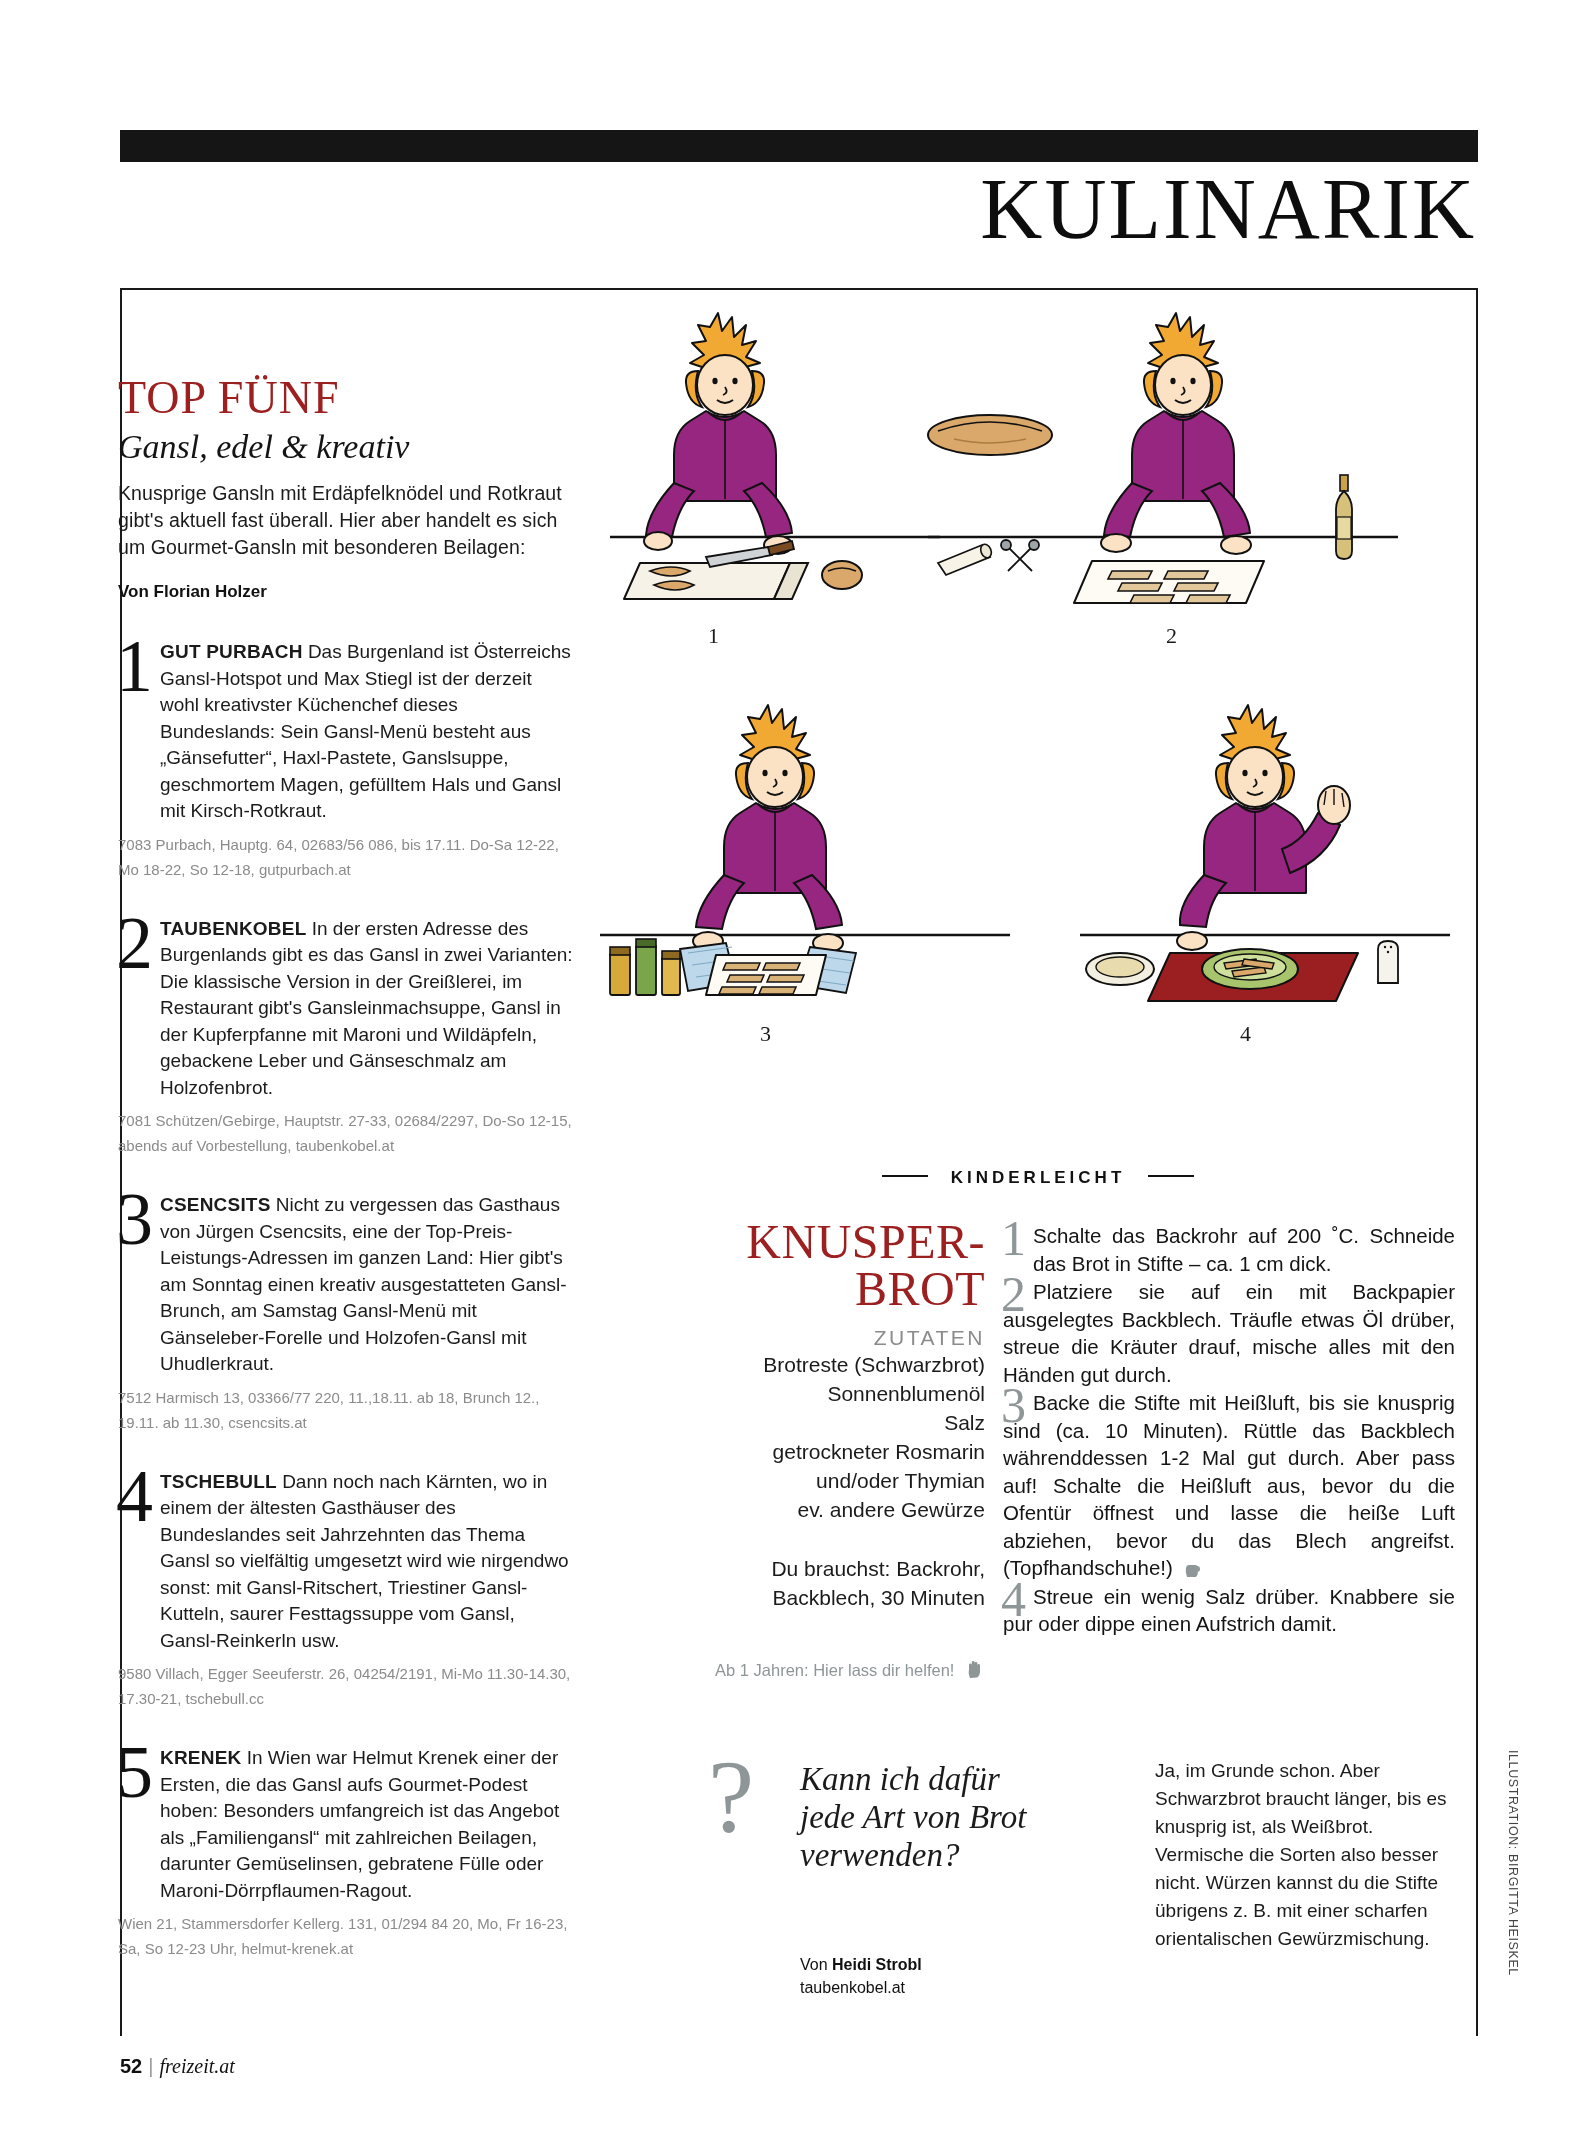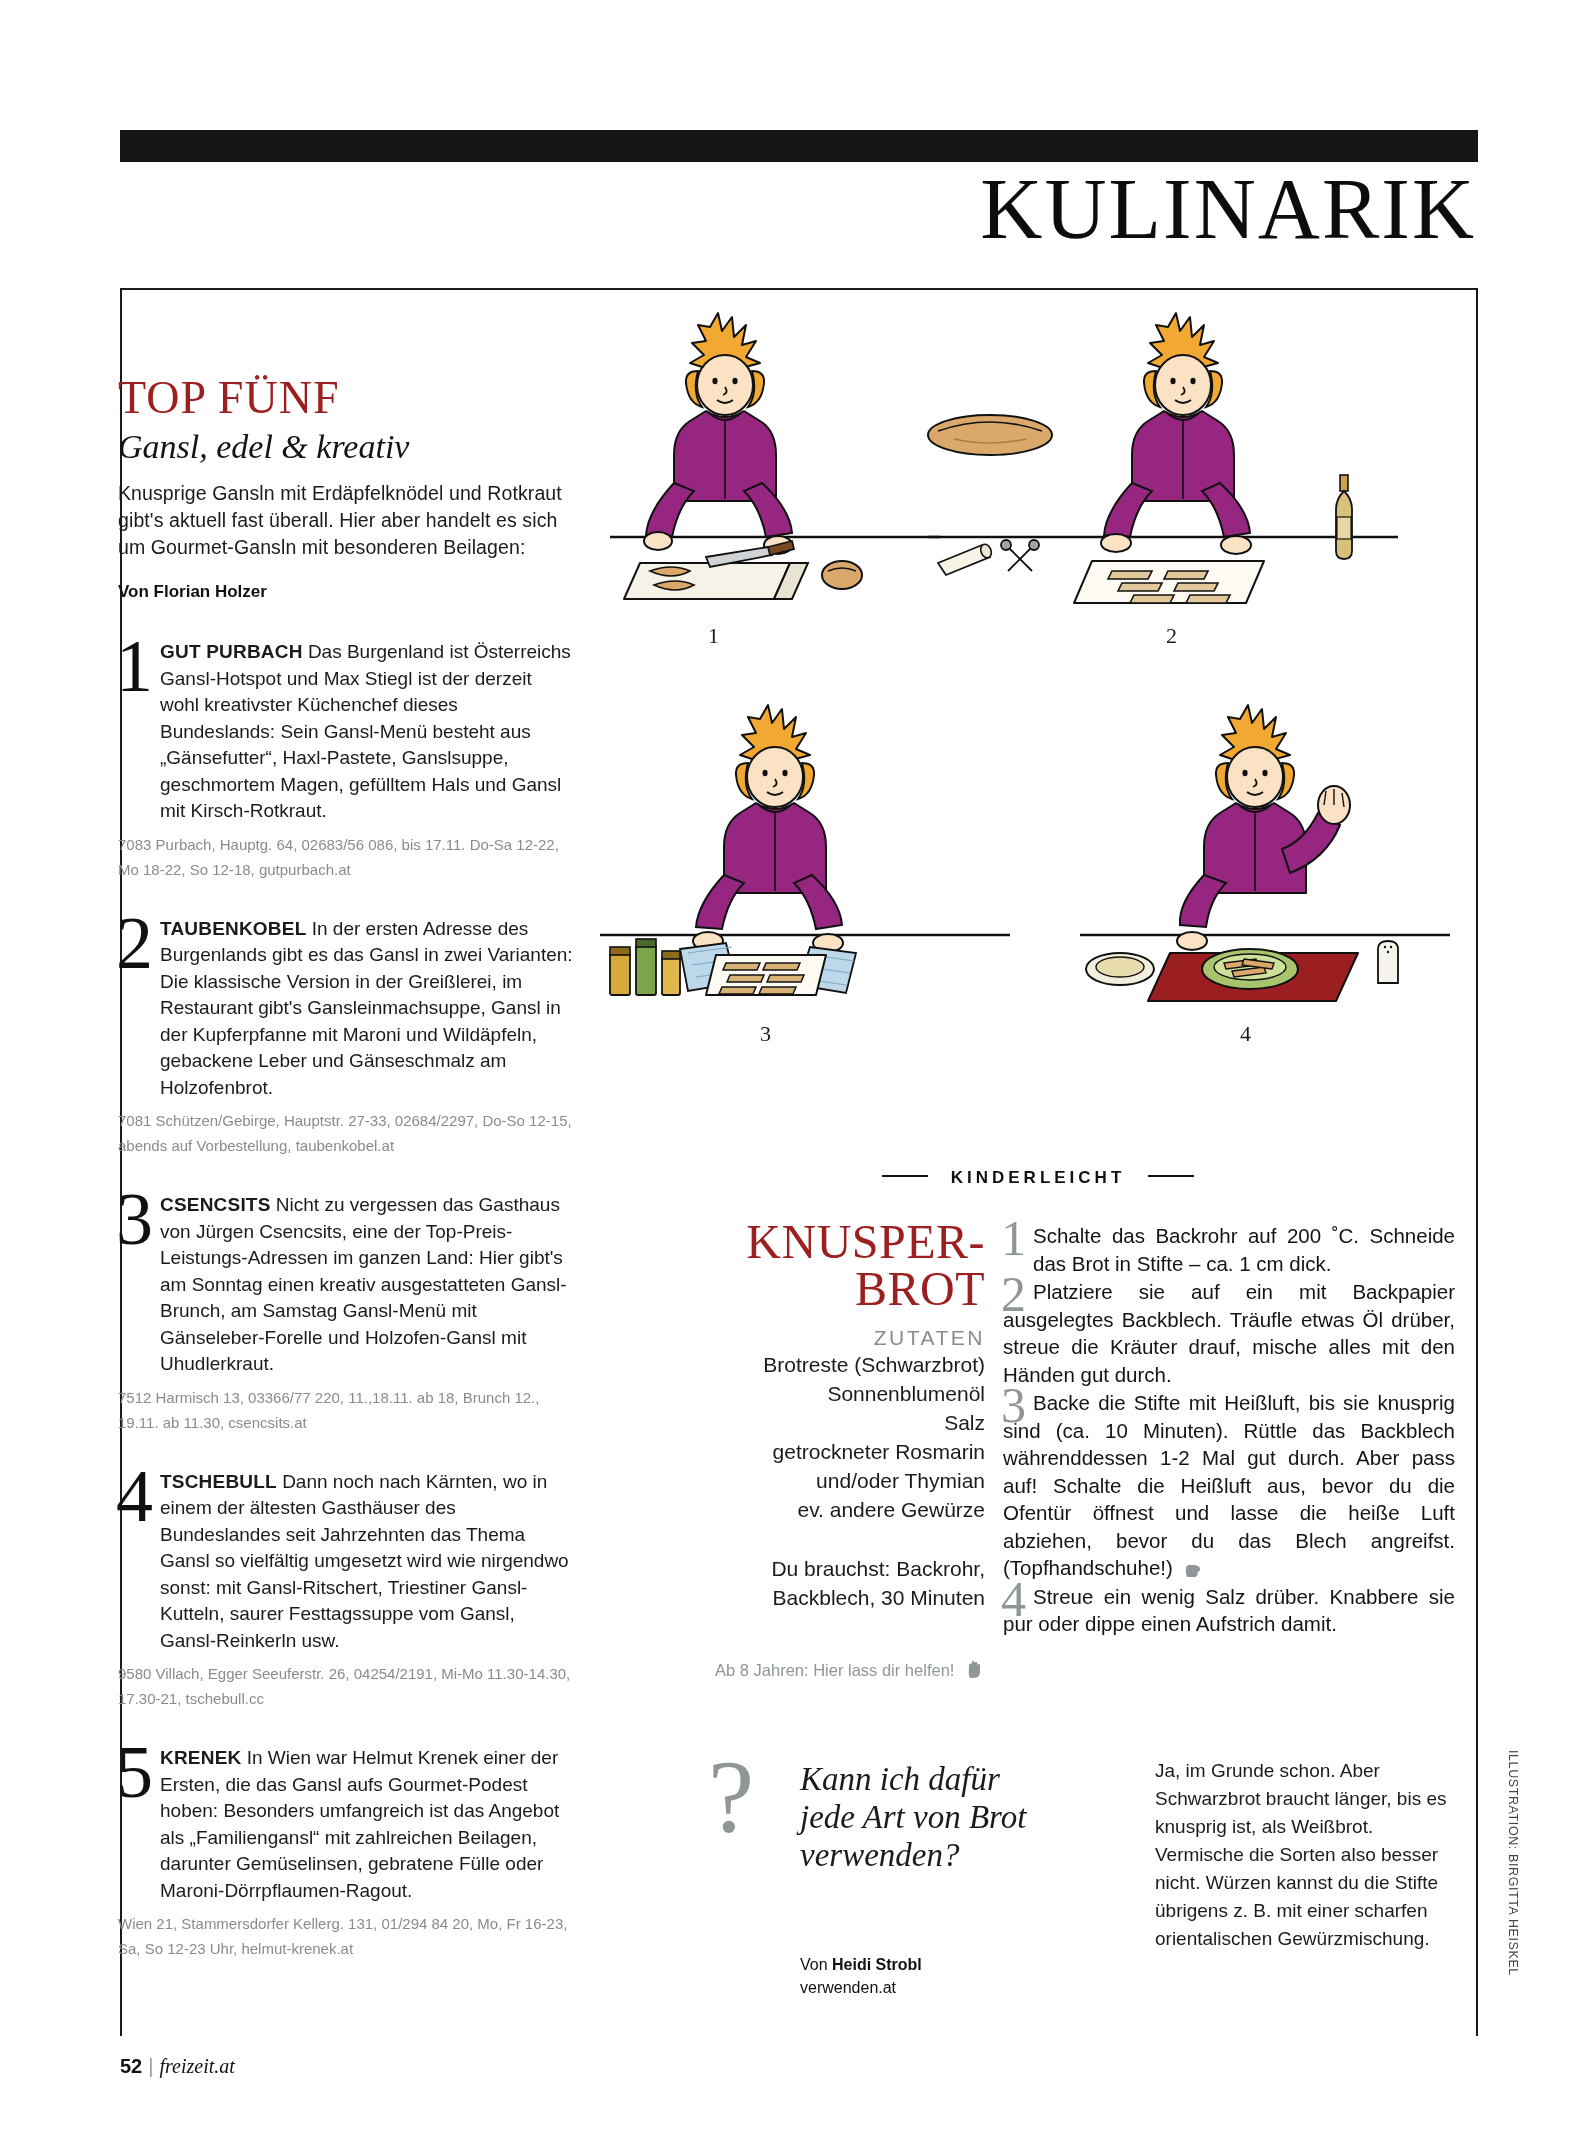--- a/index.html
+++ b/index.html
@@ -335,21 +335,21 @@
     </div>
     <div class="zutaten">ZUTATEN</div>
     <div class="ing">Brotreste (Schwarzbrot)</div>
     <div class="ing">Sonnenblumenöl</div>
     <div class="ing">Salz</div>
     <div class="ing">getrockneter Rosmarin</div>
     <div class="ing">und/oder Thymian</div>
     <div class="ing">ev. andere Gewürze</div>
     <div class="brauchst">Du brauchst: Backrohr, Backblech, 30 Minuten</div>
     <div class="agehint">
-      <span>Ab 8 Jahren: Hier lass dir helfen!</span>
+      <span>Ab 1 Jahren: Hier lass dir helfen!</span>
       <span style="display:inline-block;vertical-align:-4px;margin-left:6px;">
         <svg width="20" height="20" viewBox="0 0 20 20">
           <path d="M5 18 q-2-5 -1-8 l0-5 q0-1.4 1.4-1.4 q1.4 0 1.4 1.4 l0 3 l0-5.6 q0-1.4 1.4-1.4 q1.4 0 1.4 1.4 l0 5.6 l0-4.6 q0-1.4 1.4-1.4 q1.4 0 1.4 1.4 l0 4.6 l0-2.6 q0-1.3 1.3-1.3 q1.3 0 1.3 1.3 l0 6 q0 4-3 6 z" fill="#8e9698"></path>
         </svg>
       </span>
     </div>
   </div>
 
   <div class="recipe-right">
     <div class="step">
@@ -374,21 +374,21 @@
     <div class="step" style="margin-top:1px;">
       <span class="sn">4</span>
       <p style="text-indent:30px;">Streue ein wenig Salz drüber. Knabbere sie pur oder dippe einen Aufstrich damit.</p>
     </div>
   </div>
 
   <div class="qmark">?</div>
   <div class="question">Kann ich dafür jede Art von Brot verwenden?</div>
   <div class="qauthor">
     <span>Von </span><b>Heidi Strobl</b><br>
-    <span>verwenden.at</span>
+    <span>taubenkobel.at</span>
   </div>
   <div class="answer">Ja, im Grunde schon. Aber Schwarzbrot braucht länger, bis es knusprig ist, als Weißbrot. Vermische die Sorten also besser nicht. Würzen kannst du die Stifte übrigens z. B. mit einer scharfen orientalischen Gewürzmischung.</div>
 
   <div class="footer">
     <span class="pg">52</span><span class="sep">|</span><span class="mag">freizeit.at</span>
   </div>
 
   <div class="credit">ILLUSTRATION: BIRGITTA HEISKEL</div>
 
 </div>

